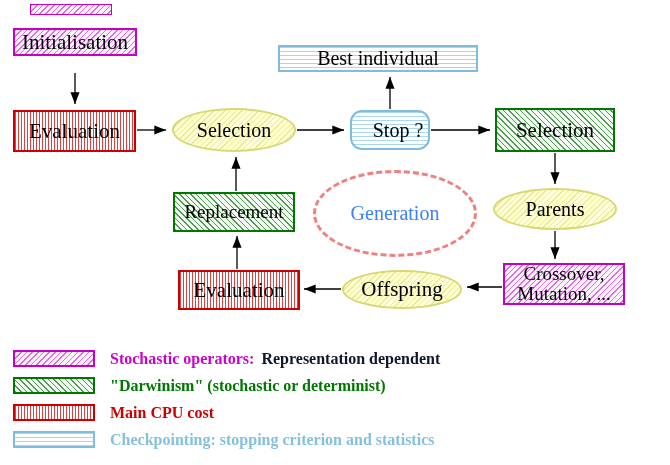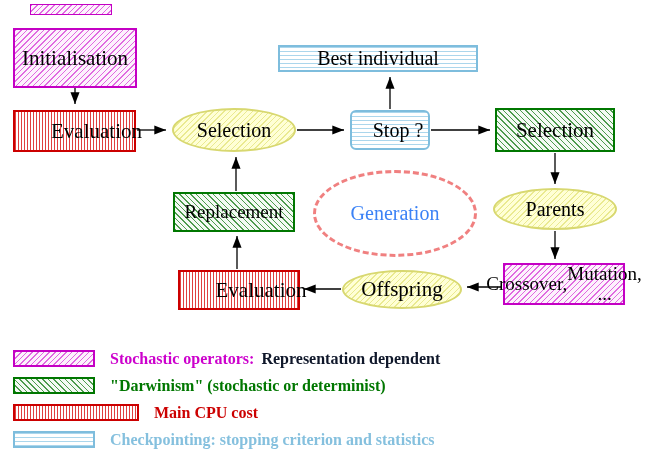--- a/index.html
+++ b/index.html
@@ -16,32 +16,31 @@
     background:repeating-linear-gradient(135deg,#e06ae0 0,#e06ae0 1px,#fdf2fd 1px,#fdf2fd 4px);
     border:2px solid #c400c4;
   }
   .hatch-green{
     background:repeating-linear-gradient(45deg,#4d9b4d 0,#4d9b4d 1px,#f4faf4 1px,#f4faf4 4px);
     border:2px solid #007700;
   }
   .stripe-red{
     background:repeating-linear-gradient(90deg,#e04040 0,#e04040 1px,#ffffff 1px,#ffffff 3px);
     border:2px solid #cc0000;
-    padding-left:44px;
   }
   .stripe-cyan{
     background:repeating-linear-gradient(180deg,#abd6ec 0,#abd6ec 1px,#ffffff 1px,#ffffff 4px);
     border:2px solid #7ebddd;
   }
   .hatch-yellow{
     background:repeating-linear-gradient(135deg,#eaea90 0,#eaea90 1px,#ffffd6 1px,#ffffd6 4px);
     border:2px solid #d8d870;
   }
   .ellipse{border-radius:50%;}
-  .rounded{border-radius:6px;padding-left:16px;}
+  .rounded{border-radius:12px;padding-left:16px;}
 
   .fs-big{font-size:21px;}
   .fs-mid{font-size:20px;}
   .fs-small{font-size:19px;}
 
   #generation{
     position:absolute;left:313px;top:170px;width:164px;height:87px;
     border:3px dashed #f08080;border-radius:50%;box-sizing:border-box;
     display:flex;align-items:center;justify-content:center;
     color:#3b82f6;font-size:20px;
@@ -83,35 +82,35 @@
     <line x1="390" y1="109" x2="390" y2="77" stroke="#000" stroke-width="1.3" marker-end="url(#ah)"></line>
     <line x1="431" y1="130" x2="490" y2="130" stroke="#000" stroke-width="1.3" marker-end="url(#ah)"></line>
     <line x1="555" y1="153" x2="555" y2="184" stroke="#000" stroke-width="1.3" marker-end="url(#ah)"></line>
     <line x1="555" y1="231" x2="555" y2="259" stroke="#000" stroke-width="1.3" marker-end="url(#ah)"></line>
     <line x1="502" y1="287" x2="467" y2="287" stroke="#000" stroke-width="1.3" marker-end="url(#ah)"></line>
     <line x1="341" y1="289" x2="304" y2="289" stroke="#000" stroke-width="1.3" marker-end="url(#ah)"></line>
     <line x1="237" y1="269" x2="237" y2="236" stroke="#000" stroke-width="1.3" marker-end="url(#ah)"></line>
     <line x1="236" y1="191" x2="236" y2="157" stroke="#000" stroke-width="1.3" marker-end="url(#ah)"></line>
   </svg>
 
-  <div class="node hatch-magenta fs-big" style="left:13px;top:28px;width:124px;height:60px;">Initialisation</div>
+  <div class="node hatch-magenta fs-big" style="left:13px;top:28px;width:124px;height:28px;">Initialisation</div>
 
   <div class="node stripe-red fs-big" style="left:13px;top:110px;width:123px;height:42px;">Evaluation</div>
 
   <div class="node hatch-yellow ellipse fs-mid" style="left:172px;top:108px;width:124px;height:44px;">Selection</div>
 
   <div class="node stripe-cyan fs-mid" style="left:278px;top:45px;width:200px;height:27px;">Best individual</div>
 
   <div class="node stripe-cyan rounded fs-mid" style="left:350px;top:110px;width:80px;height:40px;">Stop ?</div>
 
   <div class="node hatch-green fs-big" style="left:495px;top:108px;width:120px;height:44px;">Selection</div>
 
   <div class="node hatch-yellow ellipse fs-mid" style="left:493px;top:188px;width:124px;height:42px;">Parents</div>
 
-  <div class="node hatch-magenta fs-small" style="left:503px;top:263px;width:122px;height:42px;flex-direction:row;">
+  <div class="node hatch-magenta fs-small" style="left:503px;top:263px;width:122px;height:42px;flex-direction:column;">
     <div>Crossover,</div>
     <div>Mutation, ...</div>
   </div>
 
   <div class="node hatch-yellow ellipse fs-big" style="left:342px;top:270px;width:120px;height:39px;">Offspring</div>
 
   <div class="node stripe-red fs-big" style="left:178px;top:270px;width:122px;height:40px;">Evaluation</div>
 
   <div class="node hatch-green fs-small" style="left:173px;top:192px;width:122px;height:40px;">Replacement</div>
 

